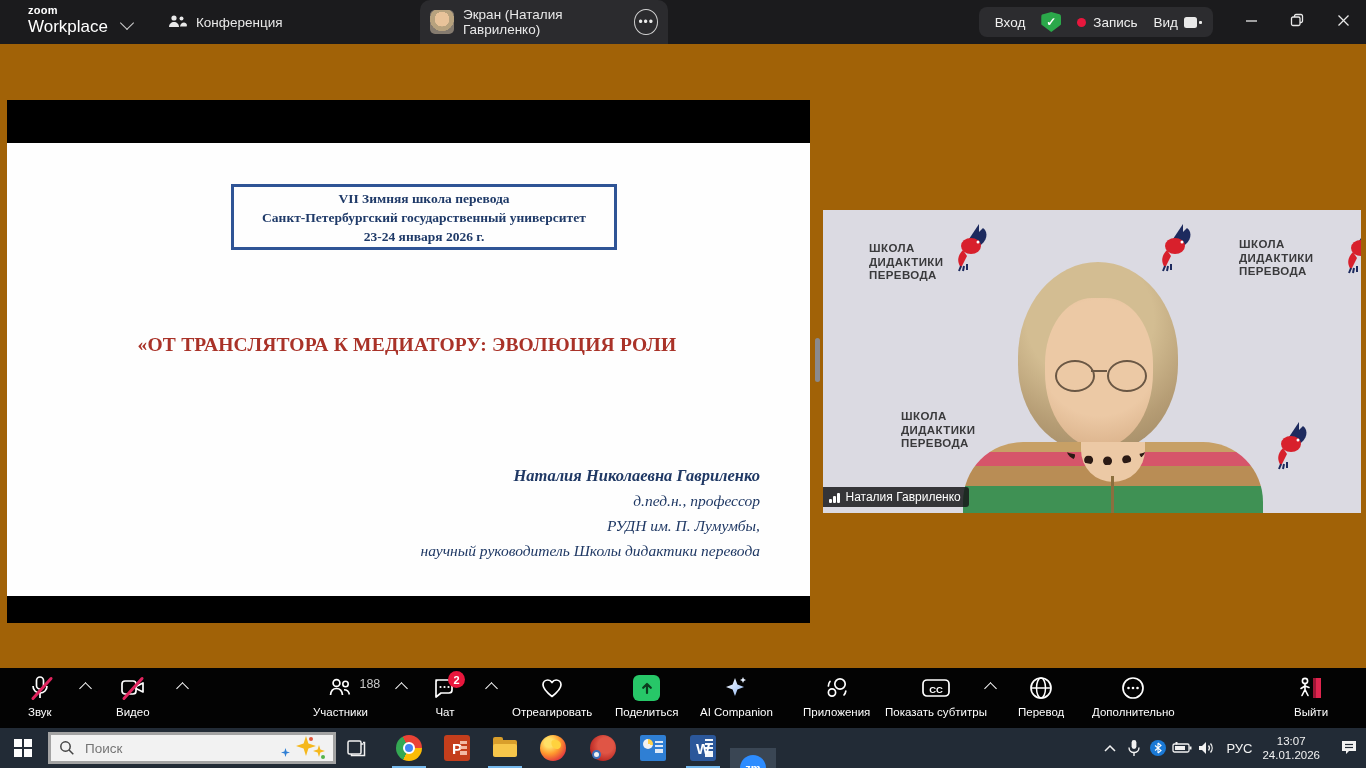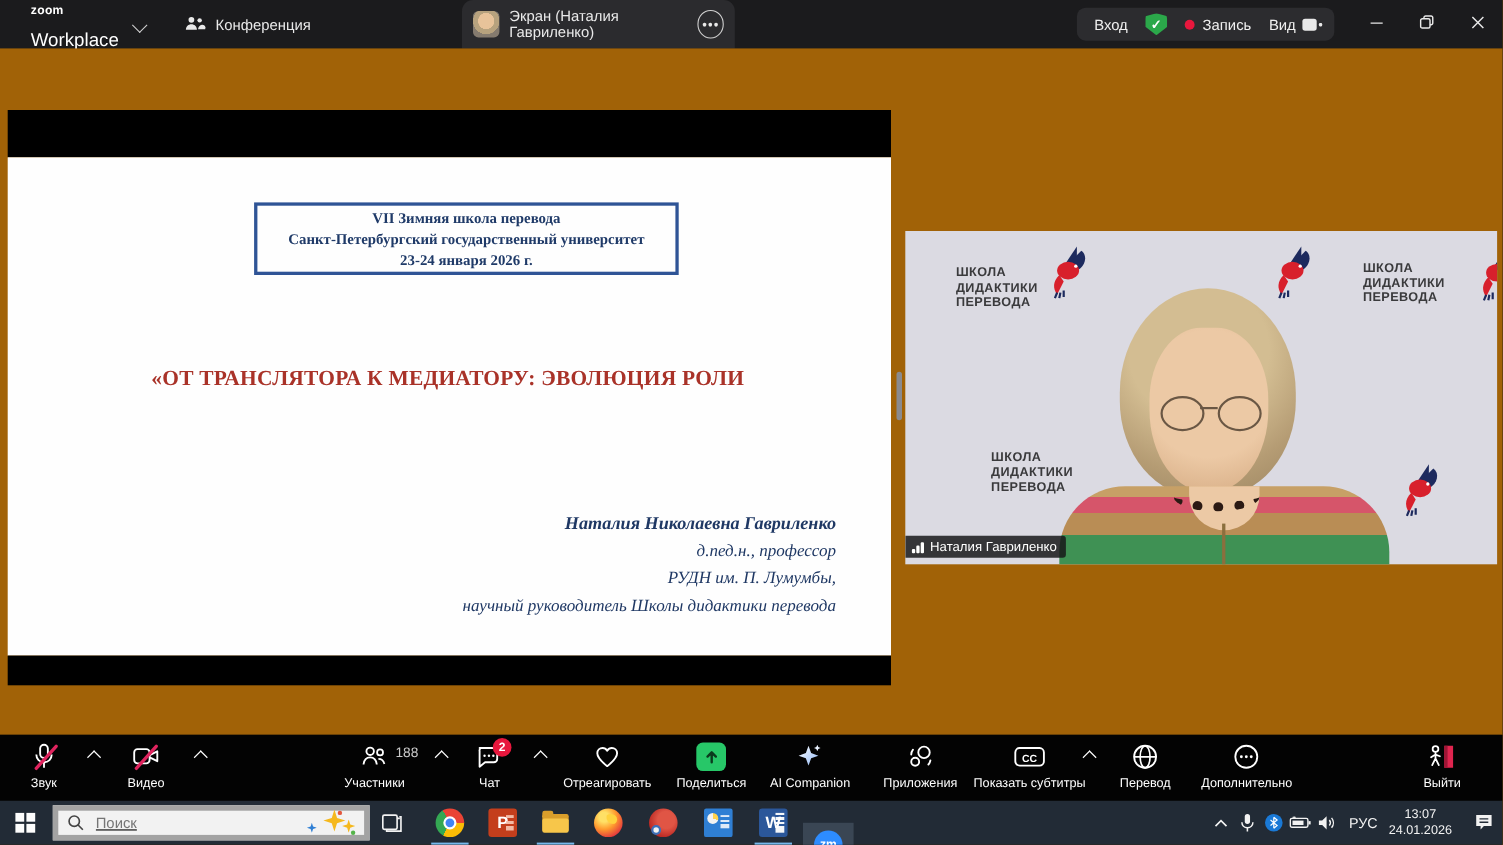--- a/index.html
+++ b/index.html
@@ -4,21 +4,21 @@
 <style>
   html,body{margin:0;padding:0;}
   body{width:1366px;height:768px;overflow:hidden;background:#141619;
        font-family:"Liberation Sans", sans-serif; -webkit-font-smoothing:antialiased;}
   .stage{position:relative;width:1366px;height:768px;}
 
   
   .header{position:absolute;left:0;top:0;width:1366px;height:44px;background:#1b1b1d;}
   .logo{position:absolute;left:28px;top:5px;color:#fff;line-height:1;}
   .logo .l1{font-size:11px;font-weight:700;letter-spacing:.3px;}
-  .logo .l2{font-size:17px;font-weight:400;margin-top:12px;}
+  .logo .l2{font-size:17px;font-weight:400;margin-top:2px;}
   .hdr-chev{position:absolute;left:122px;top:18px;width:9px;height:9px;border-left:1.7px solid #cfcfcf;border-bottom:1.7px solid #cfcfcf;transform:rotate(-45deg);}
   .tab{position:absolute;top:0;height:44px;display:flex;align-items:center;color:#e9e9e9;font-size:13.5px;}
   .tab-conf{left:168px;gap:9px;}
   .tab-active{left:420px;width:248px;background:#2b2b2e;border-radius:10px 10px 0 0;padding:0 10px;box-sizing:border-box;gap:9px;}
   .avatar{width:24px;height:24px;border-radius:5px;background:
      radial-gradient(circle at 50% 38%, #e8c39a 0 38%, #b7a27e 39% 62%, #857b6f 63%);flex:0 0 auto;}
   .ellipsis-btn{margin-left:auto;width:24px;height:24px;border:1.5px solid #cfcfcf;border-radius:50%;color:#e9e9e9;display:flex;align-items:center;justify-content:center;font-size:12px;letter-spacing:1px;line-height:0;}
   .hdr-right{position:absolute;right:153px;top:7px;height:30px;background:#2c2c2f;border-radius:8px;display:flex;align-items:center;gap:16px;padding:0 16px;color:#f0f0f0;font-size:13.5px;}
   .shield{width:20px;height:20px;background:#2BA84A;border-radius:5px 5px 8px 8px;clip-path:polygon(50% 0,100% 14%,100% 62%,50% 100%,0 62%,0 14%);display:flex;align-items:center;justify-content:center;color:#fff;font-size:12px;font-weight:700;}
   .rec{display:flex;align-items:center;gap:7px;}
@@ -75,21 +75,21 @@
   .chev-up{position:absolute;top:16px;width:8px;height:8px;border-left:1.7px solid #fff;border-top:1.7px solid #fff;transform:rotate(45deg);}
   .count{position:absolute;font-size:12.5px;color:#c9c9c9;}
   .badge{position:absolute;min-width:17px;height:17px;border-radius:9px;background:#E8173D;color:#fff;font-size:11px;font-weight:700;display:flex;align-items:center;justify-content:center;padding:0 2px;box-sizing:border-box;}
   .share-ic{width:27px;height:26px;border-radius:6px;background:#27c768;display:flex;align-items:center;justify-content:center;}
 
   
   .taskbar{position:absolute;left:0;top:728px;width:1366px;height:40px;background:#222b36;}
   .start{position:absolute;left:0;top:0;width:46px;height:40px;display:flex;align-items:center;justify-content:center;}
   .win-logo{display:grid;grid-template-columns:8px 8px;grid-template-rows:8px 8px;gap:1.5px;}
   .win-logo i{background:#fdfdfd;display:block;}
-  .searchbox{position:absolute;left:48px;top:4px;width:288px;height:32px;background:#f2f2f2;border:5px solid #a3a3a3;box-sizing:border-box;display:flex;align-items:center;padding:0 8px;gap:8px;text-decoration:underline;}
+  .searchbox{position:absolute;left:48px;top:4px;width:288px;height:32px;background:#f2f2f2;border:3px solid #a3a3a3;box-sizing:border-box;display:flex;align-items:center;padding:0 8px;gap:8px;}
   .searchbox input{border:none;outline:none;background:transparent;font-size:13.5px;color:#333;width:150px;font-family:"Liberation Sans",sans-serif;}
   .sparkles{margin-left:auto;position:relative;width:44px;height:26px;}
   .sp{position:absolute;}
   .taskview{position:absolute;left:344px;top:8px;width:24px;height:24px;}
   .slot{position:absolute;top:0;width:46px;height:40px;display:flex;align-items:center;justify-content:center;}
   .slot.open::after{content:"";position:absolute;left:6px;bottom:0;width:34px;height:2.5px;background:#76b9ed;}
   .slot.active{background:#3a4document65;}
   .slot.active{background:#3a4654;margin-top:20px;}
   .appico{width:26px;height:26px;position:relative;}
   .chrome{border-radius:50%;background:conic-gradient(from -30deg,#ea4335 0 33%,#fbbc05 0 66%,#34a853 0 100%);}

